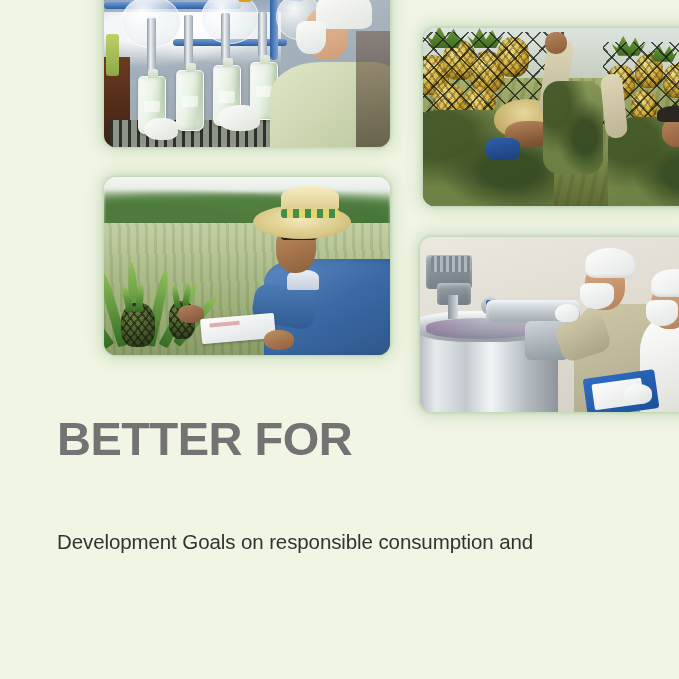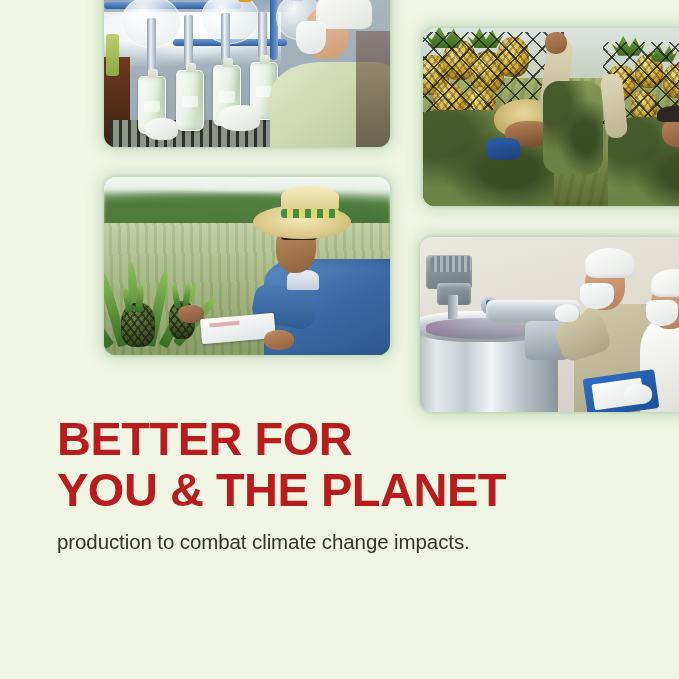--- a/index.html
+++ b/index.html
@@ -215,21 +215,21 @@
   .tk-mask { background:linear-gradient(160deg,#fcfdfc,#e0e4e3); border-radius:26% 26% 48% 48%; }
   .tk-clipboard { background:linear-gradient(160deg,#2f6ec4,#1d4f9a); border-radius:3px; }
   .tk-clip-paper { background:linear-gradient(160deg,#fdfdfb,#e3e6e8); border-radius:2px; }
   .tk-glove { background:linear-gradient(150deg,#fdfefd,#dfe3e0); border-radius:50% 45% 40% 40%; }
 
   
   
   
   #headline {
     position:absolute; left:57px; top:413px; width:560px;
-    color:#b91c1c;
+    color:#737373;
     font-size:47px;
     font-weight:bold;
     line-height:51px;
     letter-spacing:-0.5px;
     white-space:nowrap;
   }
   #headline .hl-line { display:block; }
   #bodycopy {
     position:absolute; left:57px; top:528px; width:545px;
     color:#33342f;
@@ -405,18 +405,17 @@
     <div class="ly tk-hairnet" style="left:84%; top:18%; width:48px; height:28px;"></div>
     <div class="ly tk-mask" style="left:82%; top:36%; width:32px; height:26px;"></div>
     <div class="ly tk-clipboard" style="left:60%; top:78%; width:26%; height:22%; transform:rotate(-8deg);"></div>
     <div class="ly tk-clip-paper" style="left:63%; top:82%; width:18%; height:15%; transform:rotate(-8deg);"></div>
     <div class="ly tk-glove" style="left:74%; top:84%; width:28px; height:20px;"></div>
   </div>
 </div>
 
 <h1 id="headline">
   <span class="hl-line">BETTER FOR</span>
-  <span class="hl-line">YOU &amp; THE PLANET</span>
 </h1>
 
 <p id="bodycopy">
-  <span>production to combat climate change impacts.</span>
+  <span>Development Goals on responsible consumption and</span>
 </p>
 
 </body></html>

